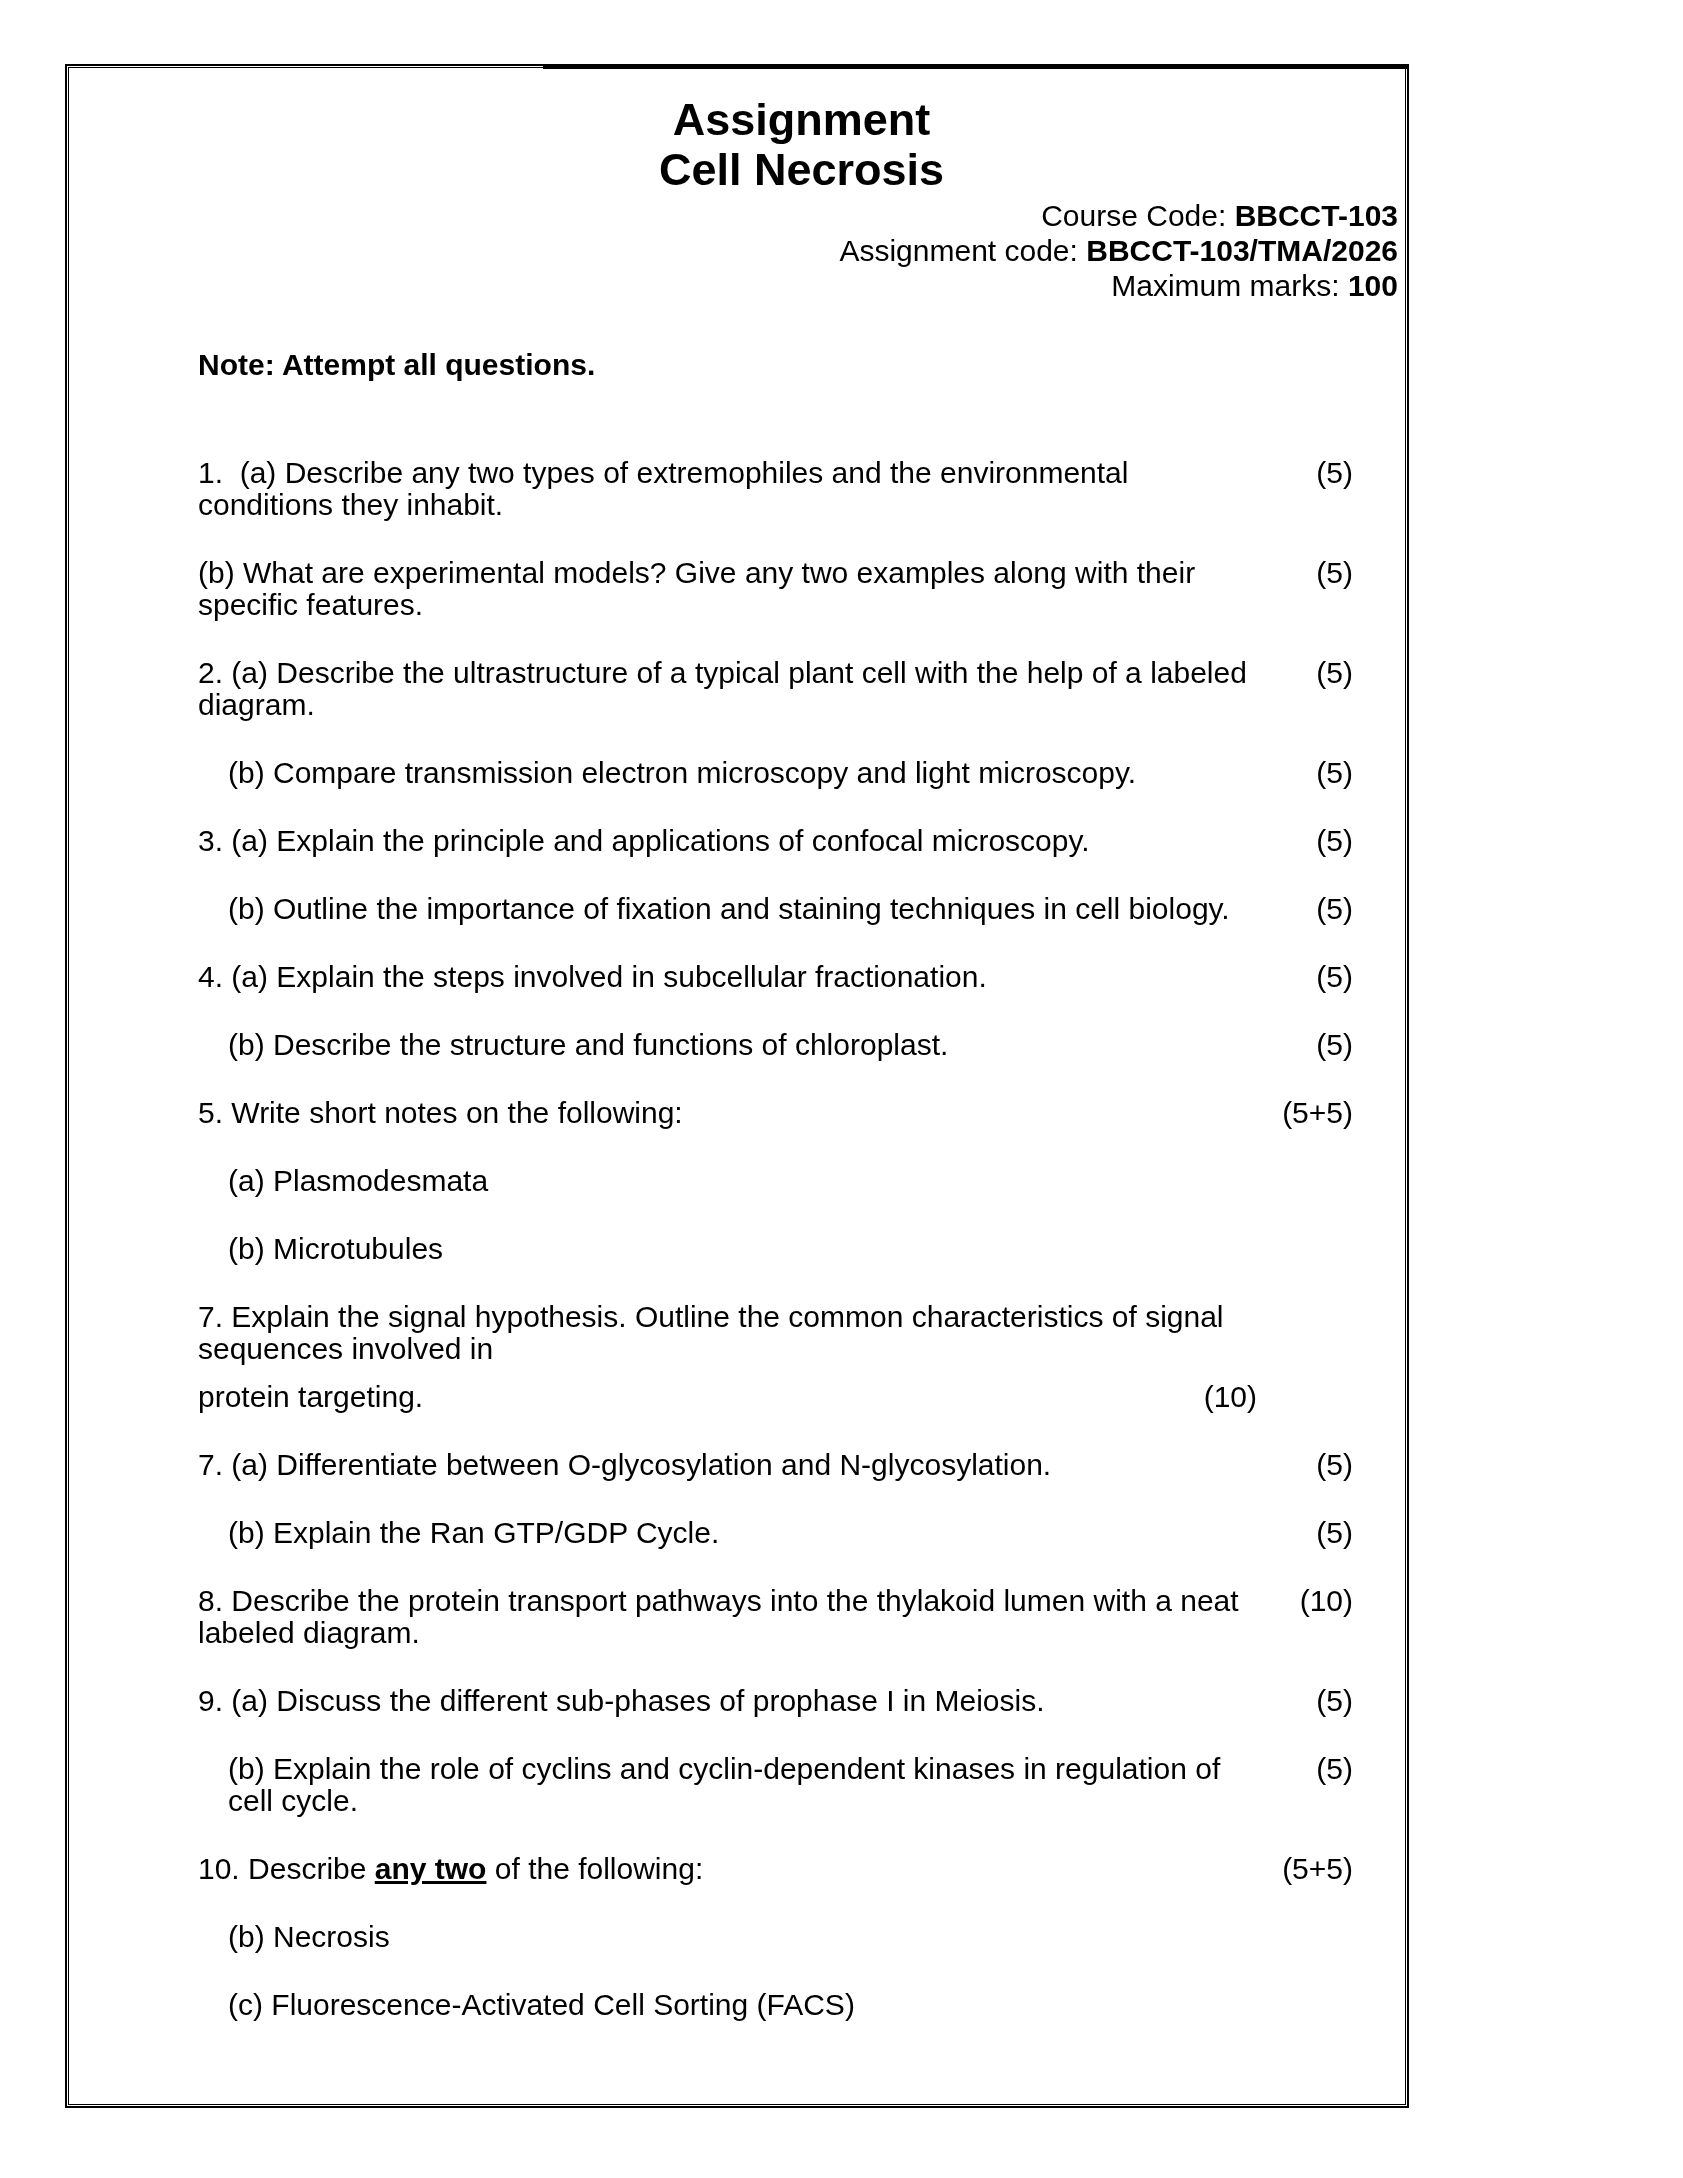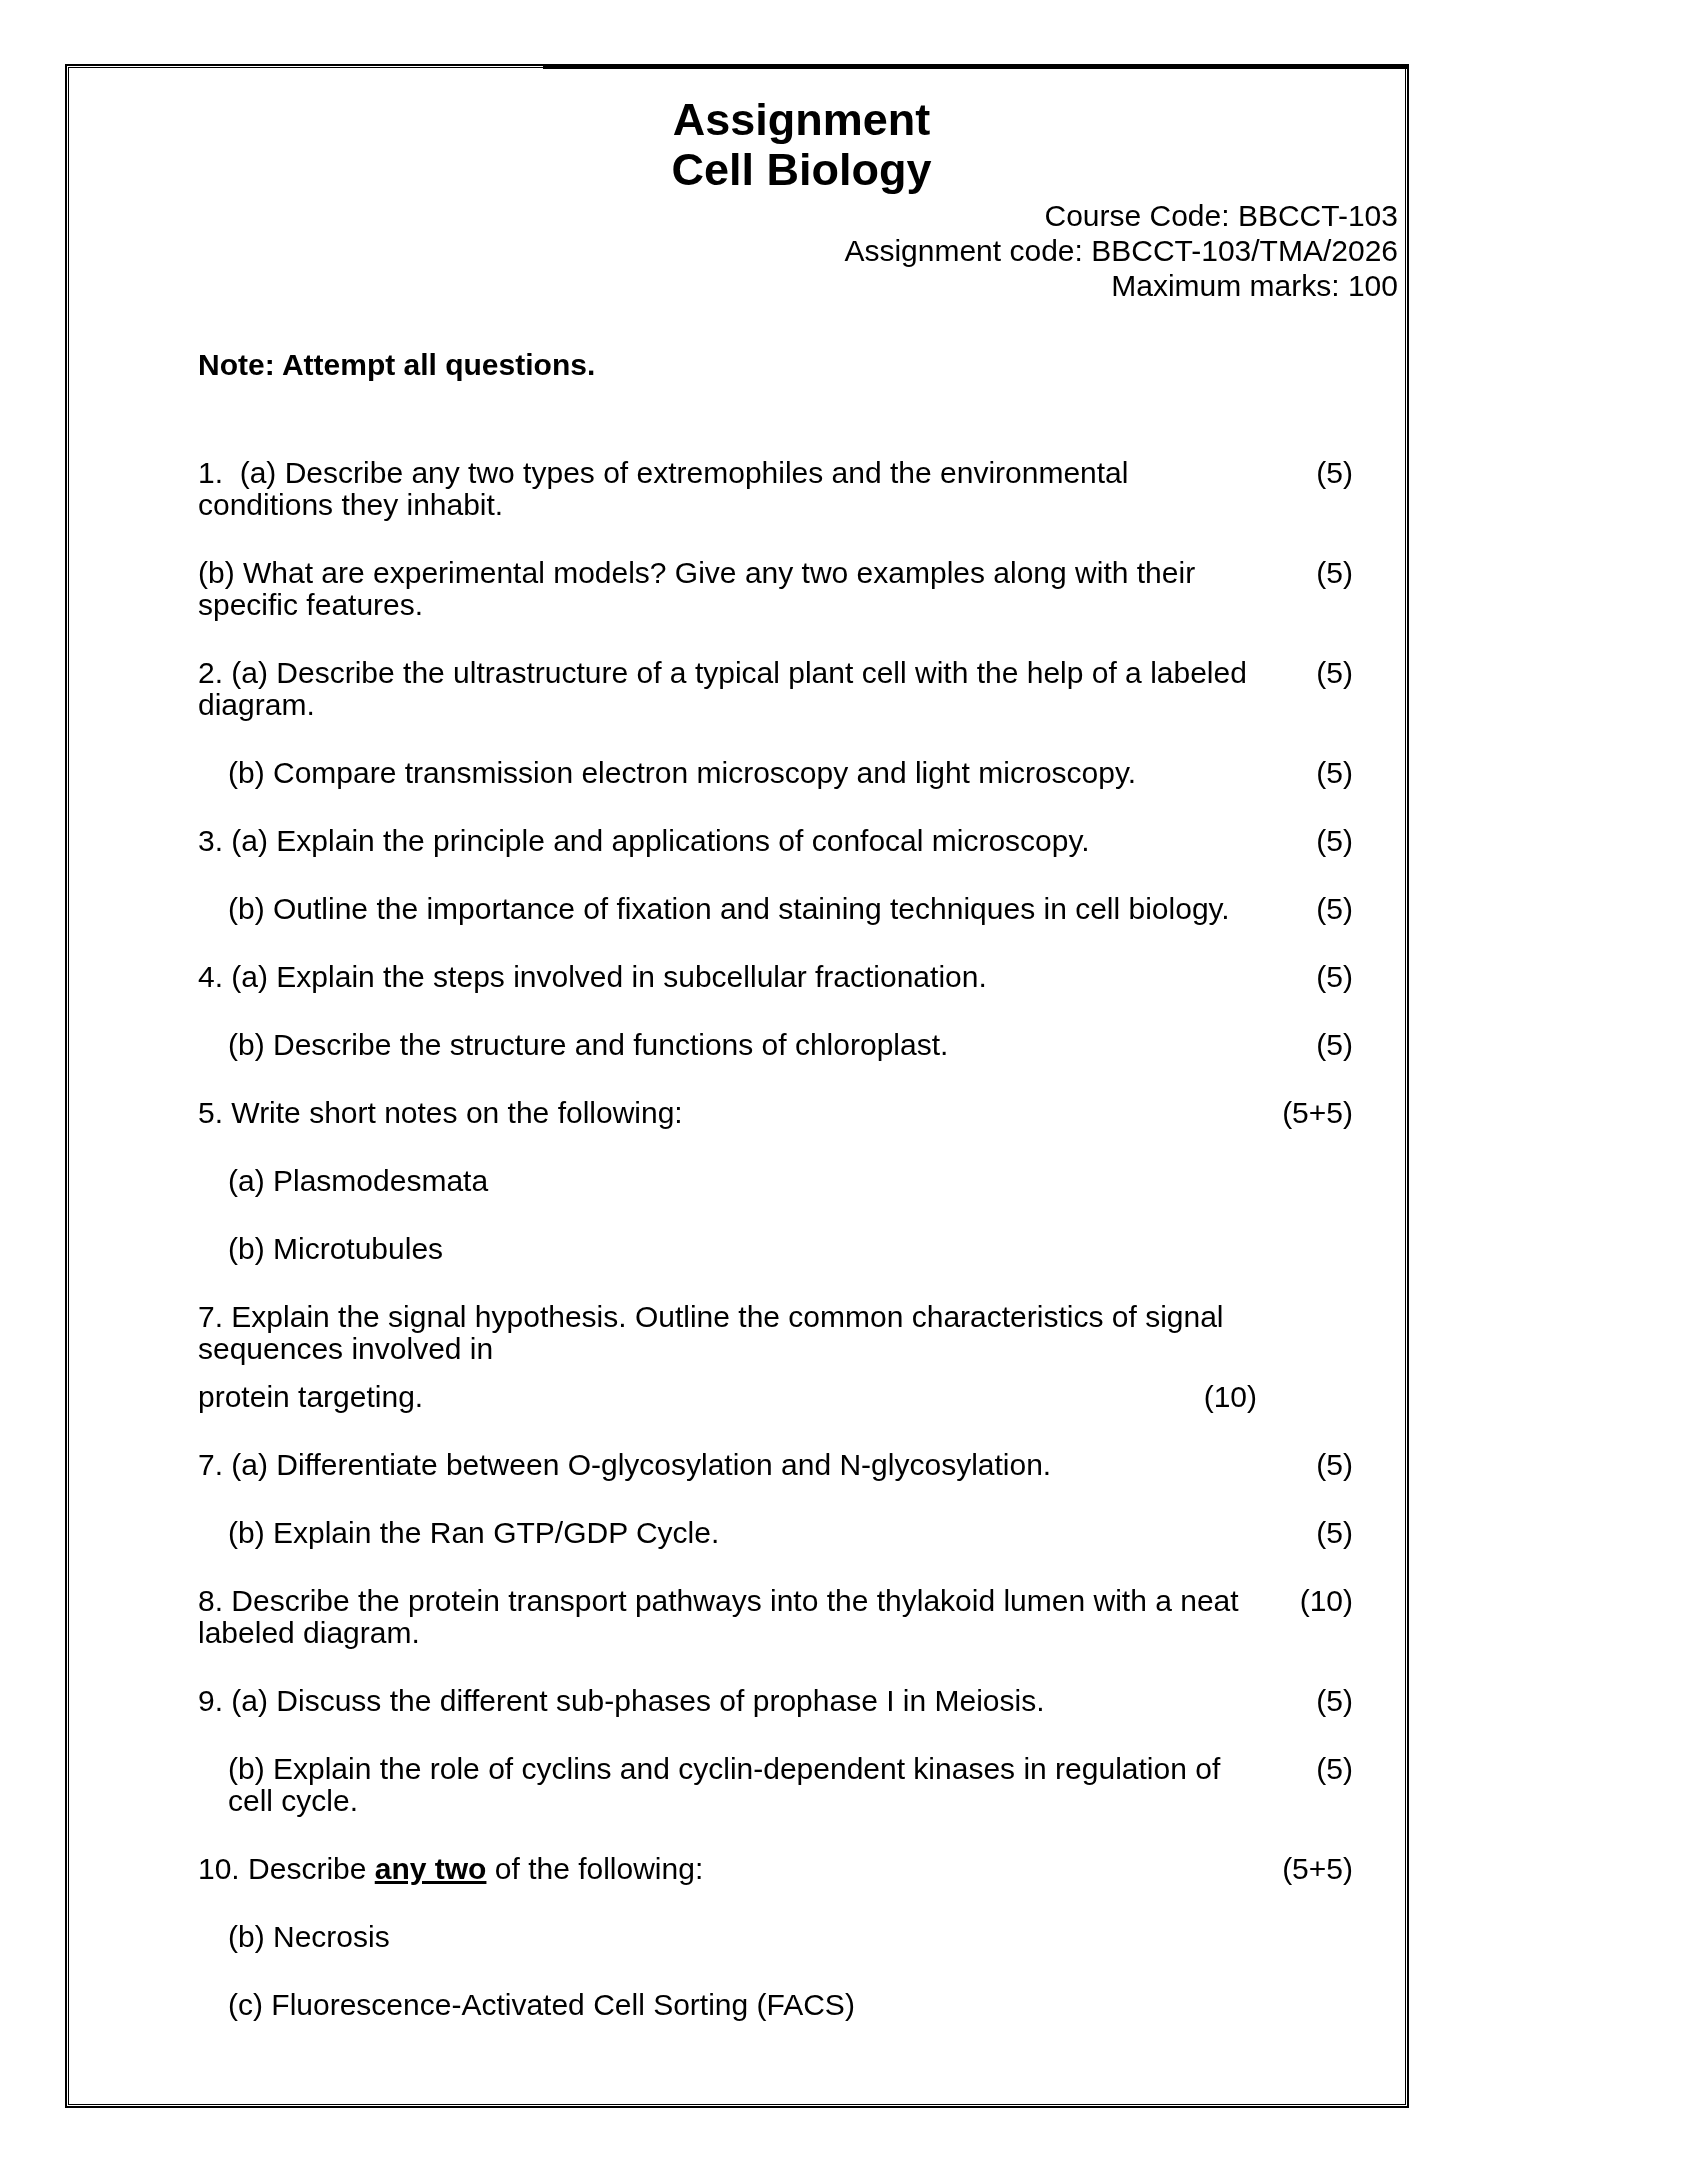--- a/index.html
+++ b/index.html
@@ -40,21 +40,21 @@
     font-size: 45px;
     line-height: 50px;
   }
   .meta {
     margin-top: 3px;
     text-align: right;
     padding-right: 7px;
     font-size: 30px;
     line-height: 35px;
   }
-  .meta .val { font-weight: normal; }
+  .meta .val { font-weight: bold; }
 
   .note {
     margin: 46px 0 0 129px;
     font-weight: bold;
     font-size: 30px;
     line-height: 32px;
   }
 
   .questions {
     margin: 76px 52px 0 129px;
@@ -74,21 +74,21 @@
 <body>
 
 <div class="frame">
   <div class="frame-artifact"></div>
   <div class="frame-inner">
     <div class="content">
 
       <div class="doc-header">
         <div class="title">
           <div>Assignment</div>
-          <div>Cell Biology</div>
+          <div>Cell Necrosis</div>
         </div>
         <div class="meta">
           <div class="meta-row"><span>Course Code:</span> <span class="val">BBCCT-103</span></div>
           <div class="meta-row"><span>Assignment code:</span> <span class="val">BBCCT-103/TMA/2026</span></div>
           <div class="meta-row"><span>Maximum marks:</span> <span class="val">100</span></div>
         </div>
       </div>
 
       <div class="note">Note: Attempt all questions.</div>
 

